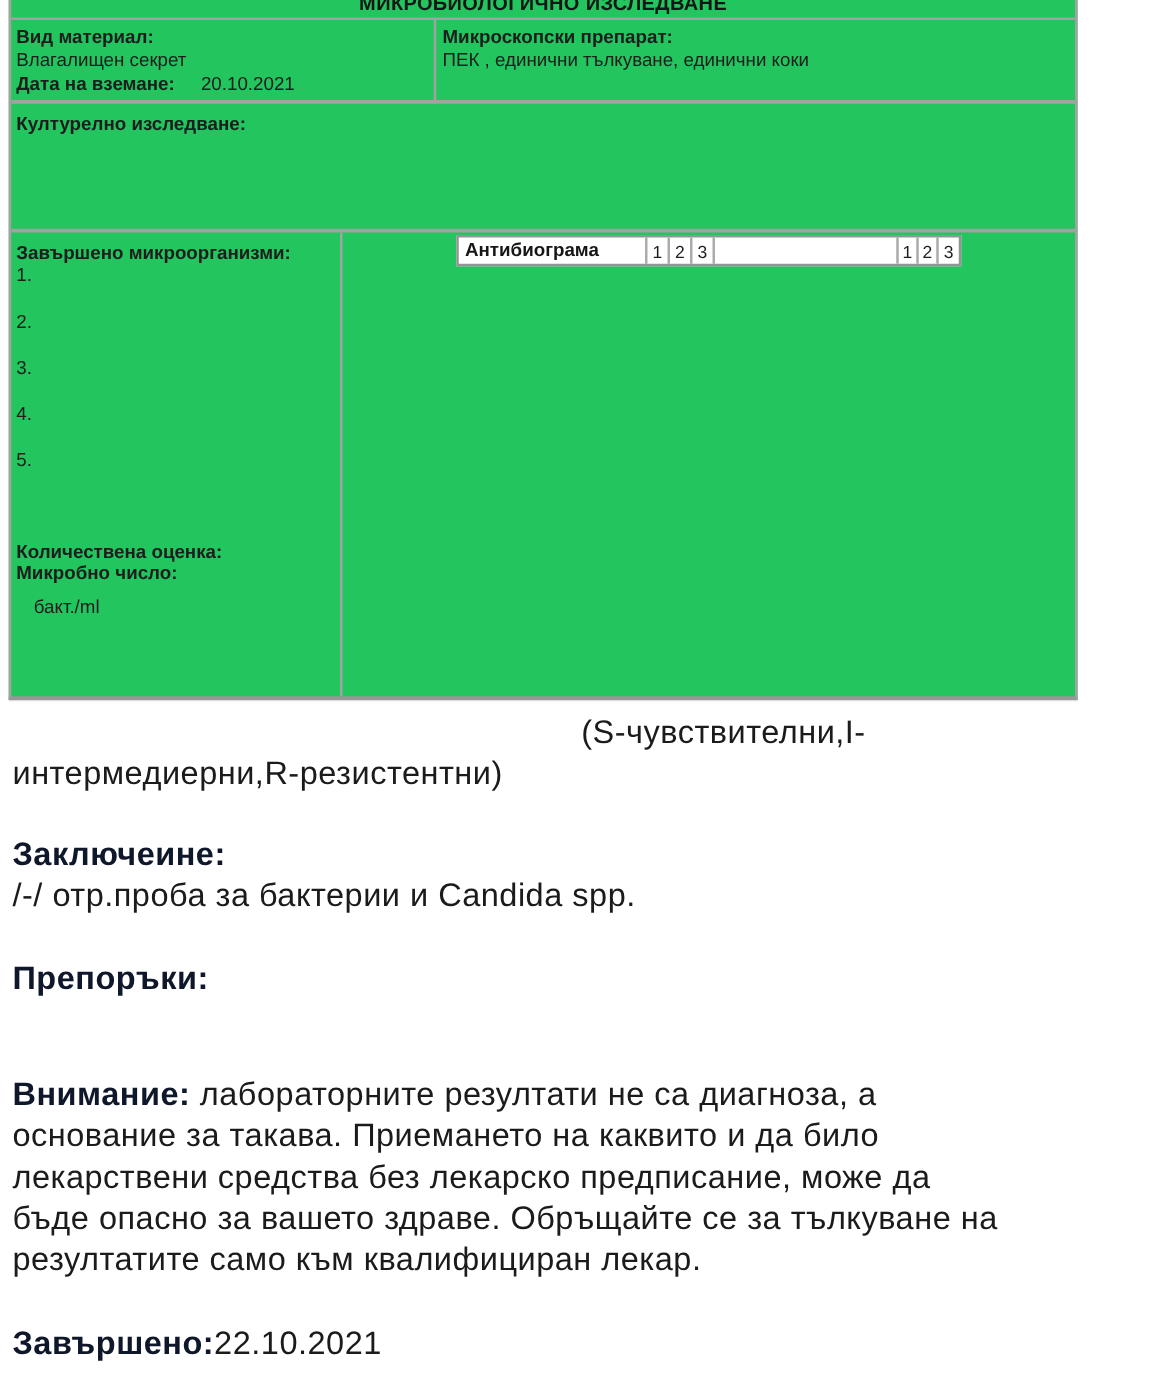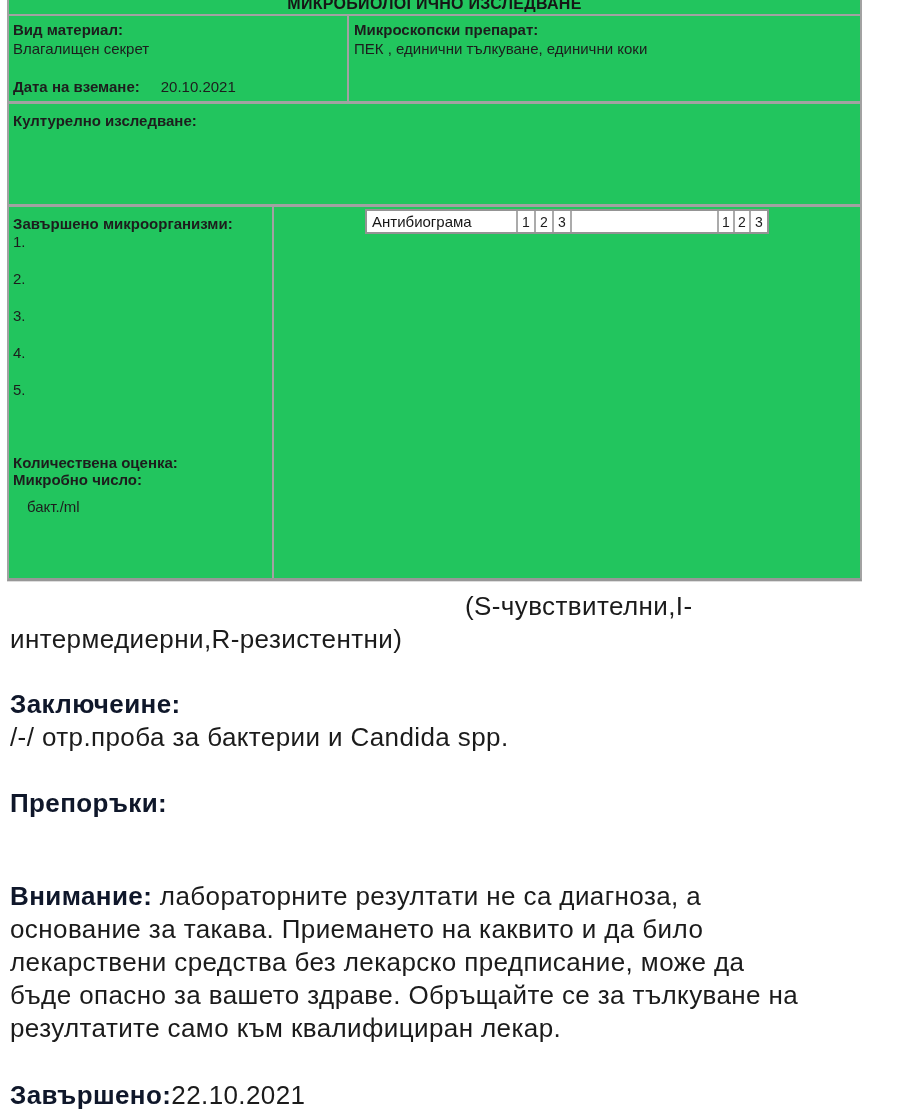--- a/index.html
+++ b/index.html
@@ -22,21 +22,21 @@
   .title-text {
     position:absolute; bottom:1px; left:0; width:100%;
     text-align:center; font-size:16px; font-weight:700; letter-spacing:0.3px;
     white-space:nowrap; color:#161616;
   }
   .cell { box-sizing:border-box; }
   .fs15 { font-size:15px; }
   .lbl { font-weight:700; line-height:19px; }
   .val { line-height:19px; }
 
-  .row1 { display:flex; height:85px; }
+  .row1 { display:flex; height:64px; }
   .cell-material {
     width:340px; border-right:2px solid #a2a2a2;
     padding:4px 6px 5px 4px; display:flex; flex-direction:column;
   }
   .date-row { margin-top:auto; display:flex; }
   .date-val { margin-left:21px; line-height:19px; }
   .cell-micro { flex:1; padding:4px 6px 4px 5px; }
 
   .row2 { border-top:3px solid #a2a2a2; height:103px; box-sizing:border-box; padding:7px 4px; }
 
@@ -48,21 +48,21 @@
   .iso-label { font-weight:700; line-height:17px; }
   .num-item { height:37px; line-height:20px; }
   .quant-label { font-weight:700; margin-top:37px; line-height:17px; }
   .micro-label { font-weight:700; line-height:17px; }
   .bakt { margin-top:10px; padding-left:14px; line-height:17px; }
 
   .cell-antibiogram { flex:1; display:flex; justify-content:center; align-items:flex-start; padding-top:2px; }
   .mini-table { display:flex; border:2px solid #949494; height:25px; box-sizing:border-box; background:#fff; }
   .mt-cell { box-sizing:border-box; border-right:2px solid #ababab; display:flex; align-items:center; height:100%; }
   .mt-cell:last-child { border-right:none; }
-  .mt-label { width:151px; font-weight:400; padding-left:5px; font-size:15px; color:#161616; }
+  .mt-label { width:151px; font-weight:700; padding-left:5px; font-size:15px; color:#161616; }
   .mt-num { width:18px; justify-content:center; font-size:14px; }
   .mt-empty { width:147px; }
   .mt-num-r { width:16px; justify-content:center; font-size:14px; }
 
   
   .below { margin-left:10px; font-size:26px; line-height:33px; letter-spacing:0.4px; color:#1b1b1b; }
   .legend { margin-top:9px; }
   .legend-l1 { padding-left:455px; }
   .b { font-weight:700; color:#0f172a; }
   .conclusion { margin-top:32px; }

